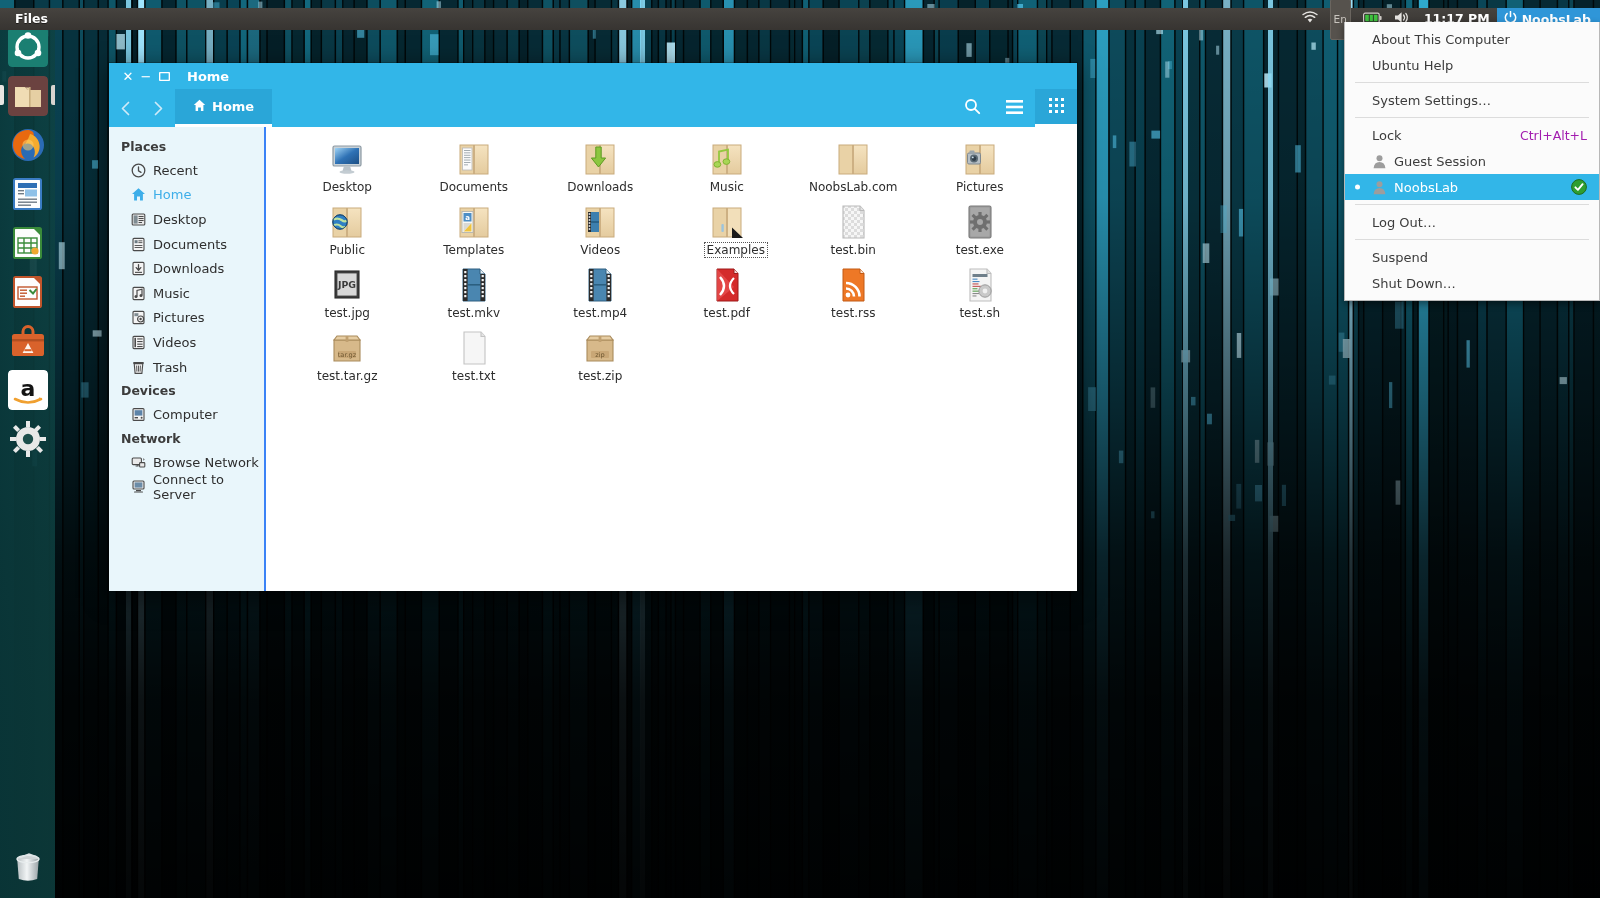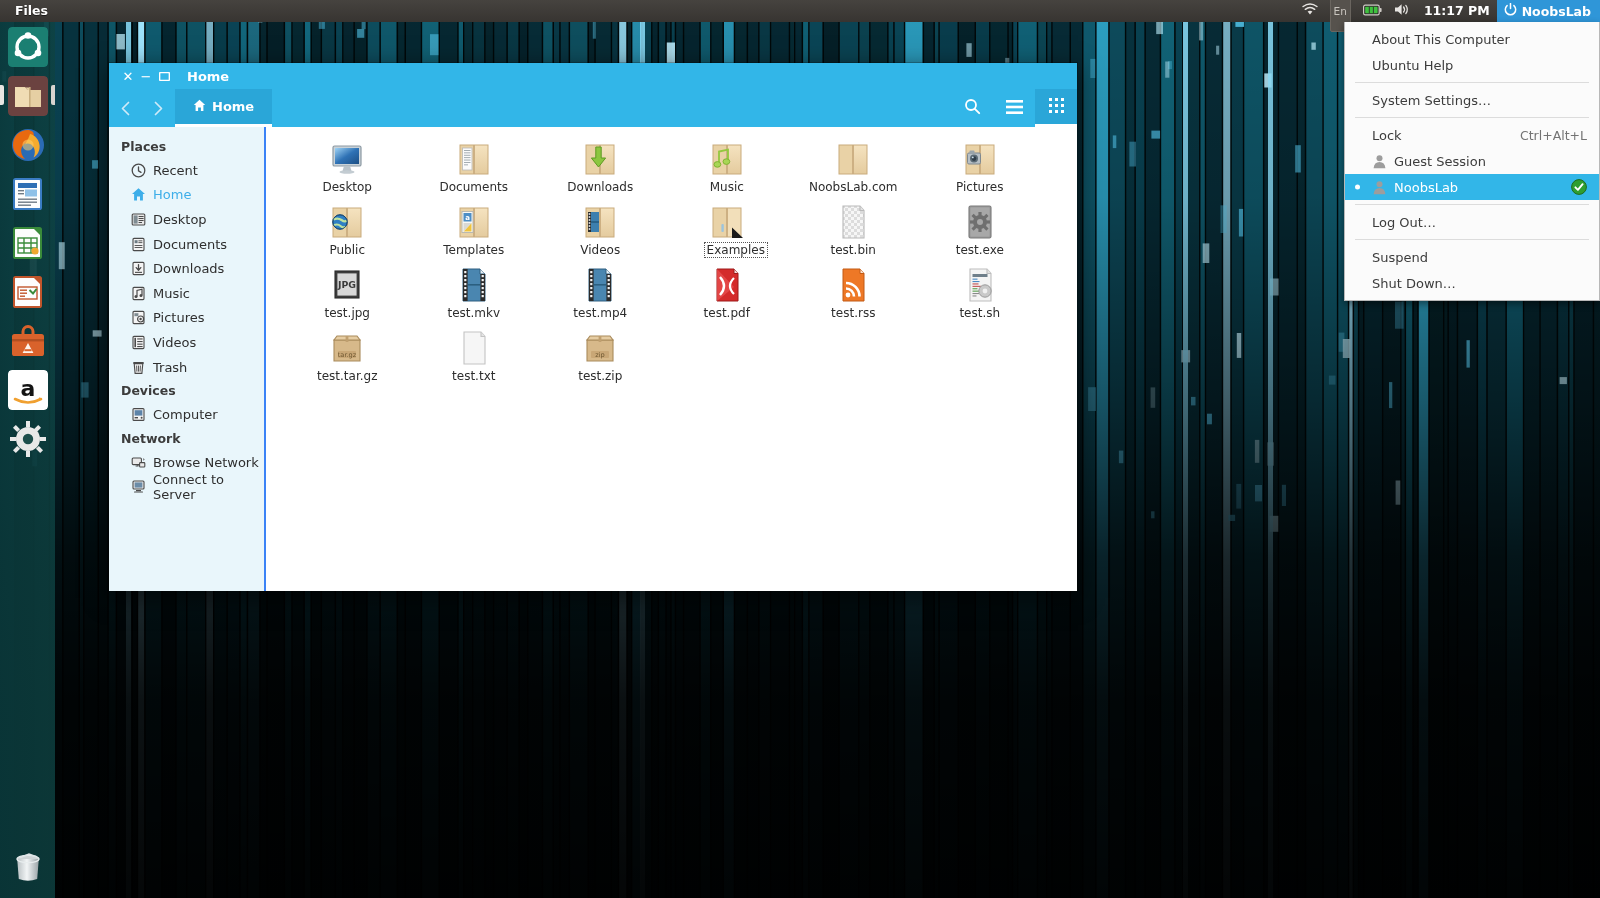--- a/index.html
+++ b/index.html
@@ -24,21 +24,21 @@
       rgba(0,0,0,0) 0%,
       rgba(0,0,0,0.12) 22%,
       rgba(0,0,0,0.48) 45%,
       rgba(0,0,0,0.78) 62%,
       rgba(0,0,0,0.92) 78%,
       rgba(0,0,0,0.97) 100%);
   }
 
   
   #panel {
-    position:absolute; left:0; top:0; width:1600px; height:22px;
+    position:absolute; left:0; top:8px; width:1600px; height:22px;
     background:#3b3b37;
     background:linear-gradient(to bottom,#46433f,#373431);
     display:flex; align-items:center;
     z-index:60;
     color:#f2f1f0;
     font-size:12.5px;
   }
   #panel-appname {
     margin-left:9px; font-weight:bold; color:#ffffff;
     text-shadow:0 1px 0 rgba(0,0,0,.5);
@@ -65,21 +65,21 @@
     border:1px solid #b8b8b8; border-top:none;
     box-shadow:0 3px 7px rgba(0,0,0,.45);
     z-index:70; padding:4px 0;
     font-size:13px; color:#3c3c3c;
   }
   .menu-item {
     height:26px; display:flex; align-items:center;
     padding:0 12px 0 27px; white-space:nowrap; position:relative;
   }
   .menu-item .mlabel { flex:1; }
-  .menu-item .maccel { color:#737373; font-size:12.5px; }
+  .menu-item .maccel { color:#a21caf; font-size:12.5px; }
   .menu-item.highlighted { background:#32b6e8; color:#fff; }
   .menu-sep { height:1px; background:#dcdcdc; margin:4px 10px; }
   .user-icon {
     width:15px; height:15px; margin-right:7px; flex:none;
     display:inline-block;
   }
   .bullet-dot {
     position:absolute; left:10px; top:50%; transform:translateY(-50%);
     width:5px; height:5px; border-radius:50%; background:#fff;
   }

